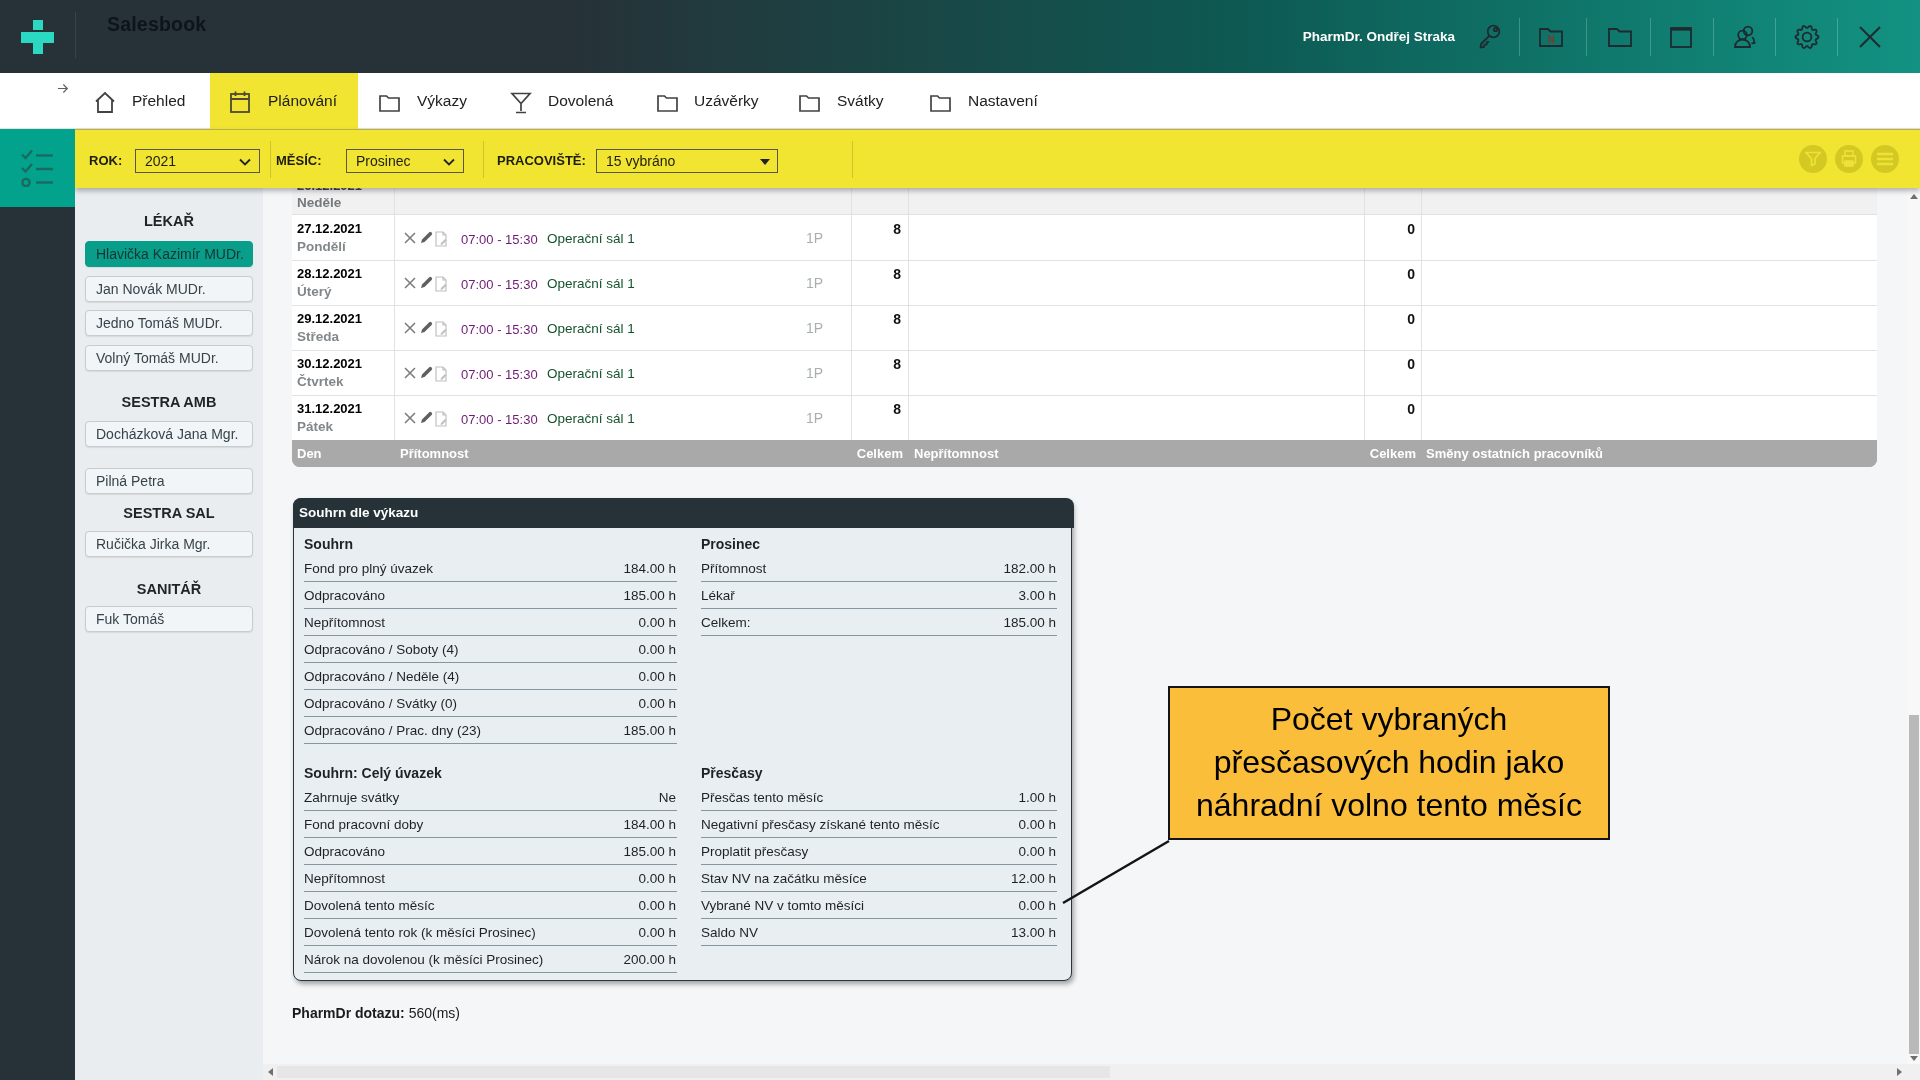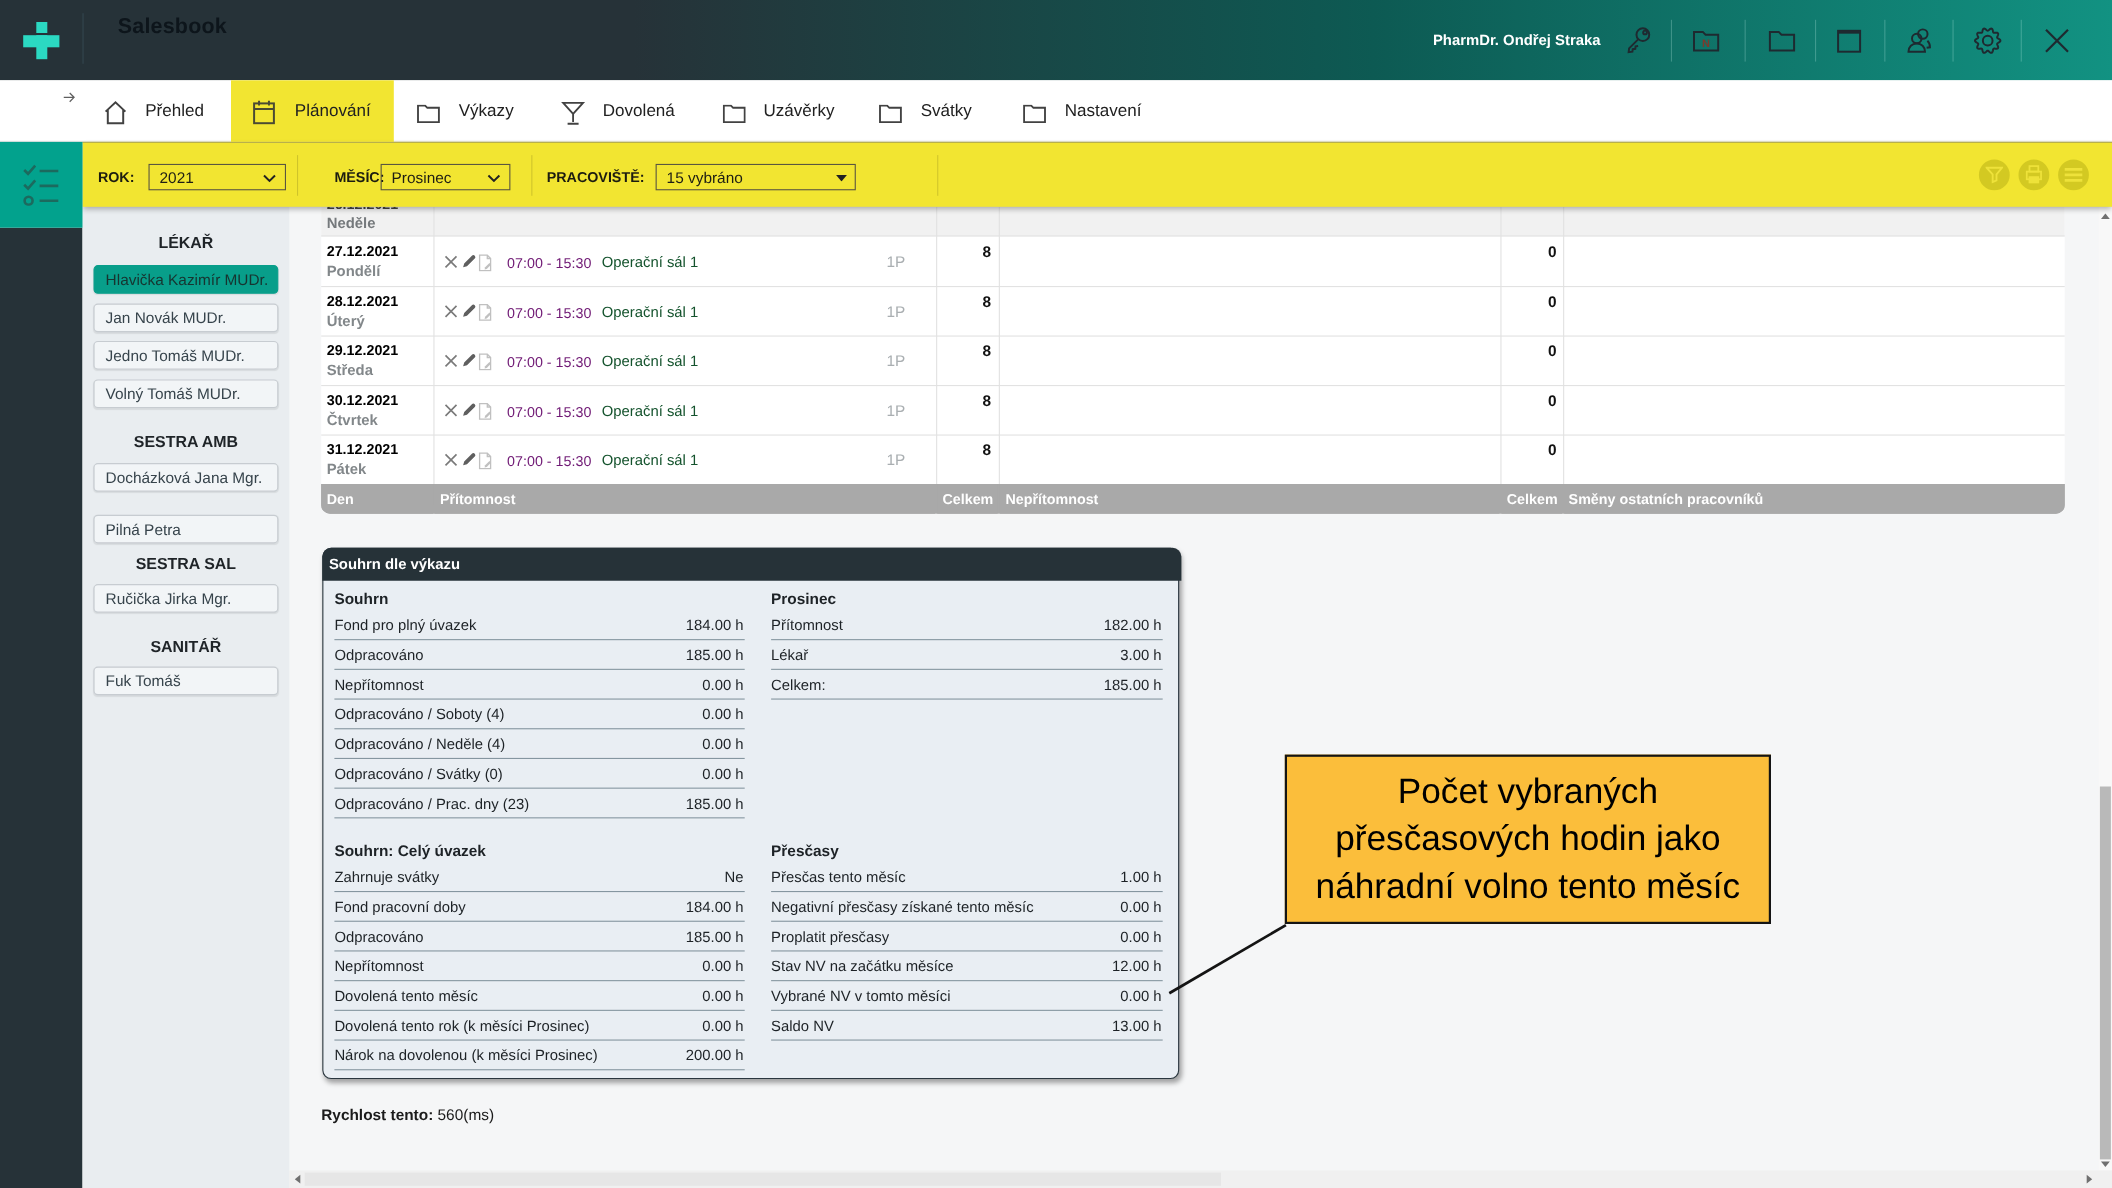--- a/index.html
+++ b/index.html
@@ -164,21 +164,21 @@
 </div>
 
 <div id="fbar">
   <div class="flabel" style="left:14px">ROK:</div>
   <div class="fsel" style="left:60px;width:125px">2021
     <svg class="abs" style="right:8px;top:8px" width="12" height="8" viewBox="0 0 12 8" fill="none" stroke="#222" stroke-width="1.8">
         <path d="M1 1.5 L6 6.5 L11 1.5"></path>
       </svg>
   </div>
   <div class="fsep" style="left:195px"></div>
-  <div class="flabel" style="left:229px">MĚSÍC:</div>
+  <div class="flabel" style="left:201px">MĚSÍC:</div>
   <div class="fsel" style="left:271px;width:118px">Prosinec
     <svg class="abs" style="right:8px;top:8px" width="12" height="8" viewBox="0 0 12 8" fill="none" stroke="#222" stroke-width="1.8">
         <path d="M1 1.5 L6 6.5 L11 1.5"></path>
       </svg>
   </div>
   <div class="fsep" style="left:408px"></div>
   <div class="flabel" style="left:422px">PRACOVIŠTĚ:</div>
   <div class="fsel" style="left:521px;width:182px">15 vybráno
     <svg class="abs" style="right:7px;top:9px" width="10" height="6" viewBox="0 0 10 6" fill="#222">
         <path d="M0 0 H10 L5 6 Z"></path>
@@ -376,21 +376,21 @@
     <div class="prow">Vybrané NV v tomto měsíci<span class="v">0.00 h</span></div>
     <div class="prow">Saldo NV<span class="v">13.00 h</span></div>
   </div>
 </div>
 
 <svg class="abs" style="left:1050px;top:833px" width="130" height="78" viewBox="0 0 130 78">
   <line x1="119" y1="8" x2="13" y2="70" stroke="#141414" stroke-width="2.5"></line>
 </svg>
 <div id="tip">Počet vybraných<br>přesčasových hodin jako<br>náhradní volno tento měsíc</div>
 
-<div id="speed"><b>Rychlost tento:</b> 560(ms)</div>
+<div id="speed"><b>PharmDr dotazu:</b> 560(ms)</div>
 
 <div id="vsb"></div>
 <div id="vthumb"></div>
 <div style="position:absolute;left:1910px;top:194px;width:0;height:0;border-left:4px solid transparent;border-right:4px solid transparent;border-bottom:5px solid #707070"></div>
 <div style="position:absolute;left:1910px;top:1056px;width:0;height:0;border-left:4px solid transparent;border-right:4px solid transparent;border-top:5px solid #707070"></div>
 <div id="hsb">
     <div id="hthumb"></div>
   </div>
 <div style="position:absolute;left:268px;top:1068px;width:0;height:0;border-top:4px solid transparent;border-bottom:4px solid transparent;border-right:5px solid #707070"></div>
 <div style="position:absolute;left:1897px;top:1068px;width:0;height:0;border-top:4px solid transparent;border-bottom:4px solid transparent;border-left:5px solid #707070"></div>

